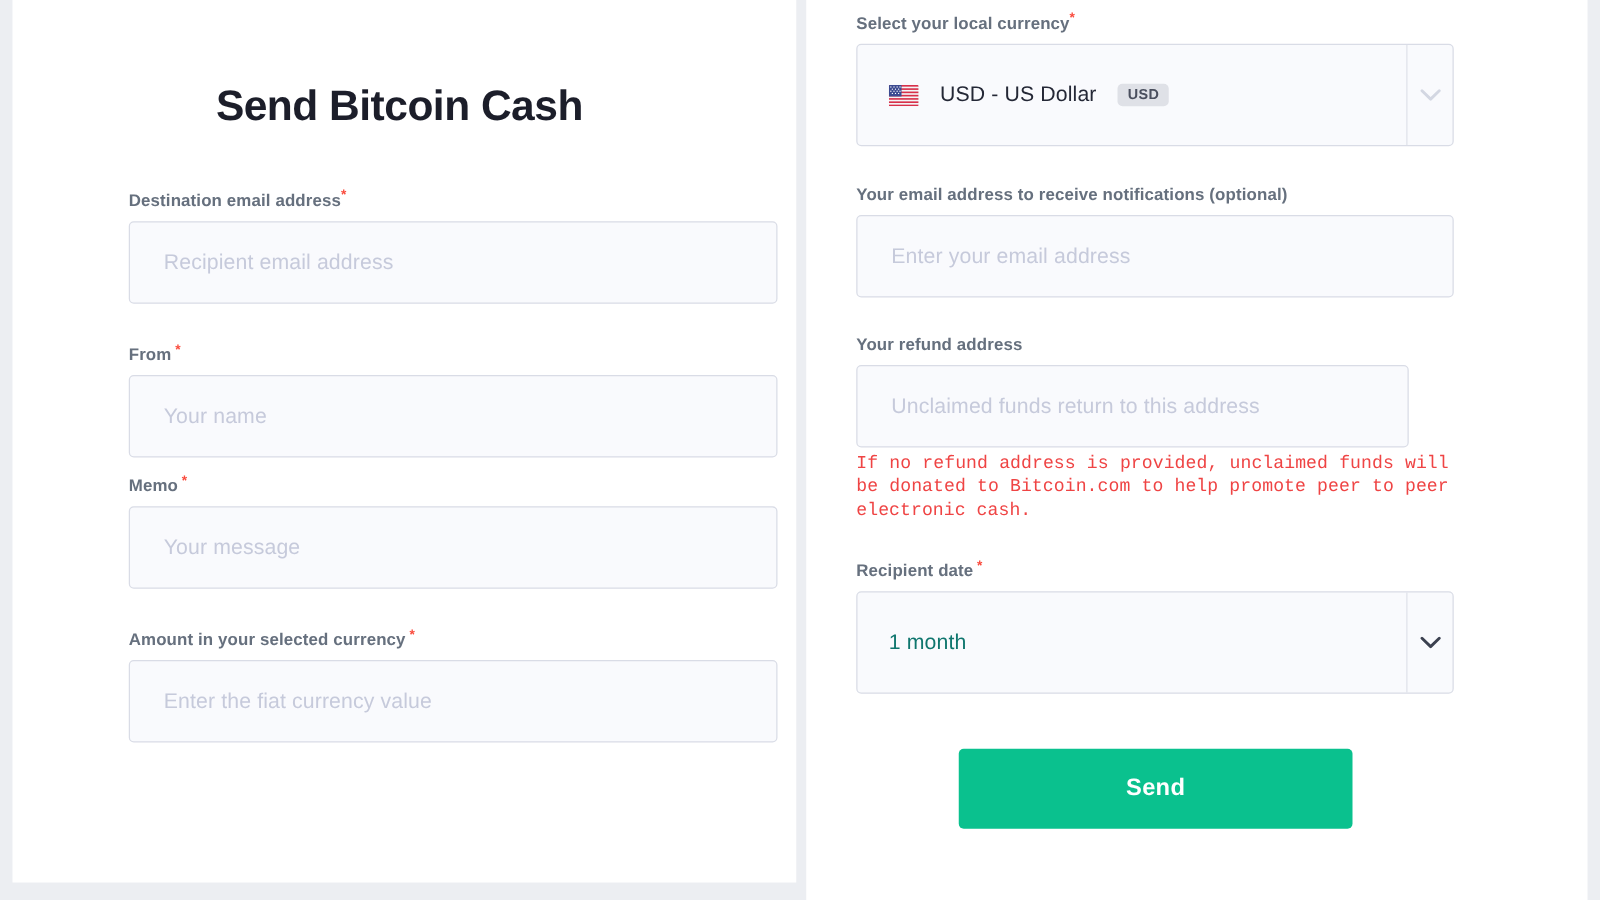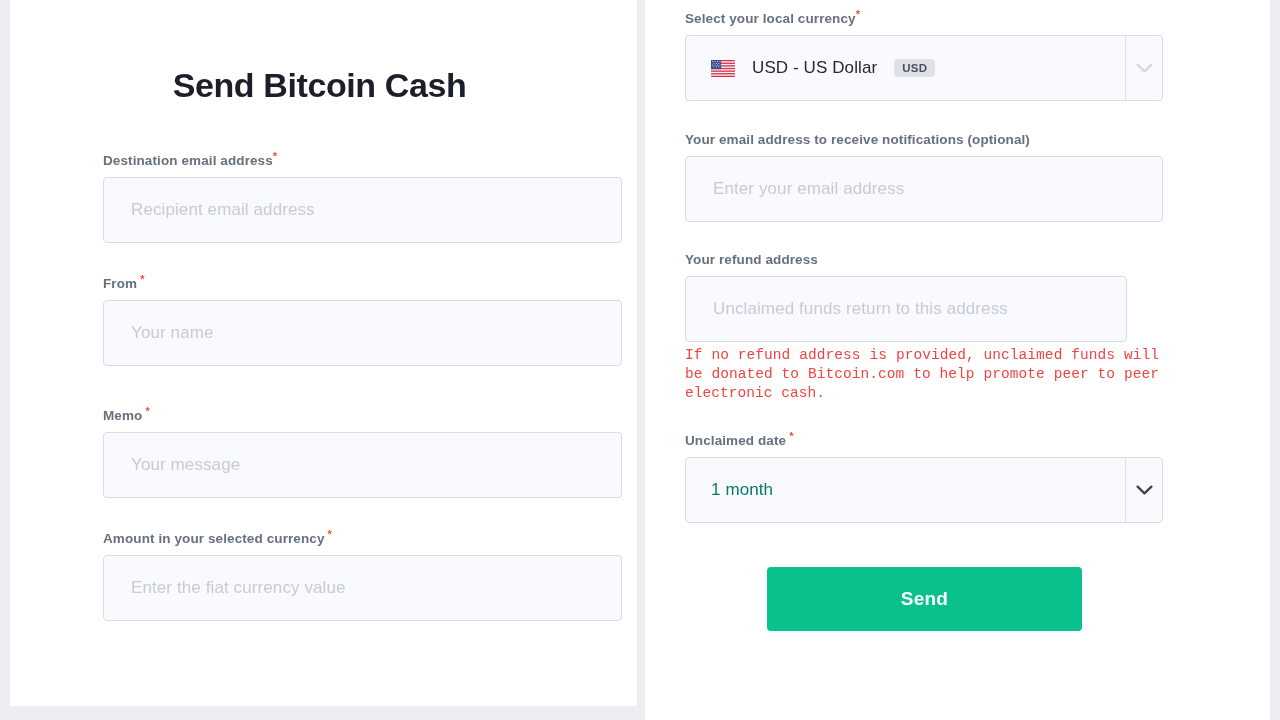--- a/index.html
+++ b/index.html
@@ -72,21 +72,21 @@
     font-weight: 700;
     color: #1c1e2a;
     letter-spacing: -0.4px;
     margin-top: 66px;
     margin-left: -8px;
   }
 
   .field-group { margin-left: 93px; width: 519px; }
   .fg-dest { margin-top: 48px; }
   .fg-from { margin-top: 33px; }
-  .fg-memo { margin-top: 42px; }
+  .fg-memo { margin-top: 15px; }
   .fg-amount { margin-top: 33px; }
 
   .label {
     font-size: 13.5px;
     color: #66707e;
     font-weight: 600;
     letter-spacing: 0.1px;
     display: block;
     margin-bottom: 8px;
     line-height: 16px;
@@ -135,21 +135,21 @@
     color: #66707e;
     font-weight: 600;
     letter-spacing: 0.1px;
     display: block;
     margin-bottom: 8px;
     line-height: 16px;
   }
 
   .select {
     width: 478px;
-    height: 66px;
+    height: 82px;
     background: #f9fafd;
     border: 1px solid #d9dce6;
     border-radius: 4px;
     display: flex;
     align-items: stretch;
     position: relative;
   }
   .select-face {
     flex: 1 1 auto;
     display: flex;
@@ -332,21 +332,21 @@
 
       <div class="r-group r-refund">
         <span class="r-label">Your refund address</span>
         <div class="textbox" style="width:442px">
           <span class="ph">Unclaimed funds return to this address</span>
         </div>
         <p class="helper">If no refund address is provided, unclaimed funds will be donated to Bitcoin.com to help promote peer to peer electronic cash.</p>
       </div>
 
       <div class="r-group r-exp">
-        <span class="r-label"><span>Unclaimed date</span><span class="req sp">*</span></span>
+        <span class="r-label"><span>Recipient date</span><span class="req sp">*</span></span>
         <div class="select">
           <div class="select-face">
             <span class="select-text dark">1 month</span>
           </div>
           <div class="select-arrow">
             <svg class="chev" width="17" height="11" viewBox="0 0 17 11">
               <path d="M1.6 1.6 L8.5 8.3 L15.4 1.6" fill="none" stroke="#3c4150" stroke-width="2.3" stroke-linecap="round" stroke-linejoin="round"></path>
             </svg>
           </div>
         </div>

